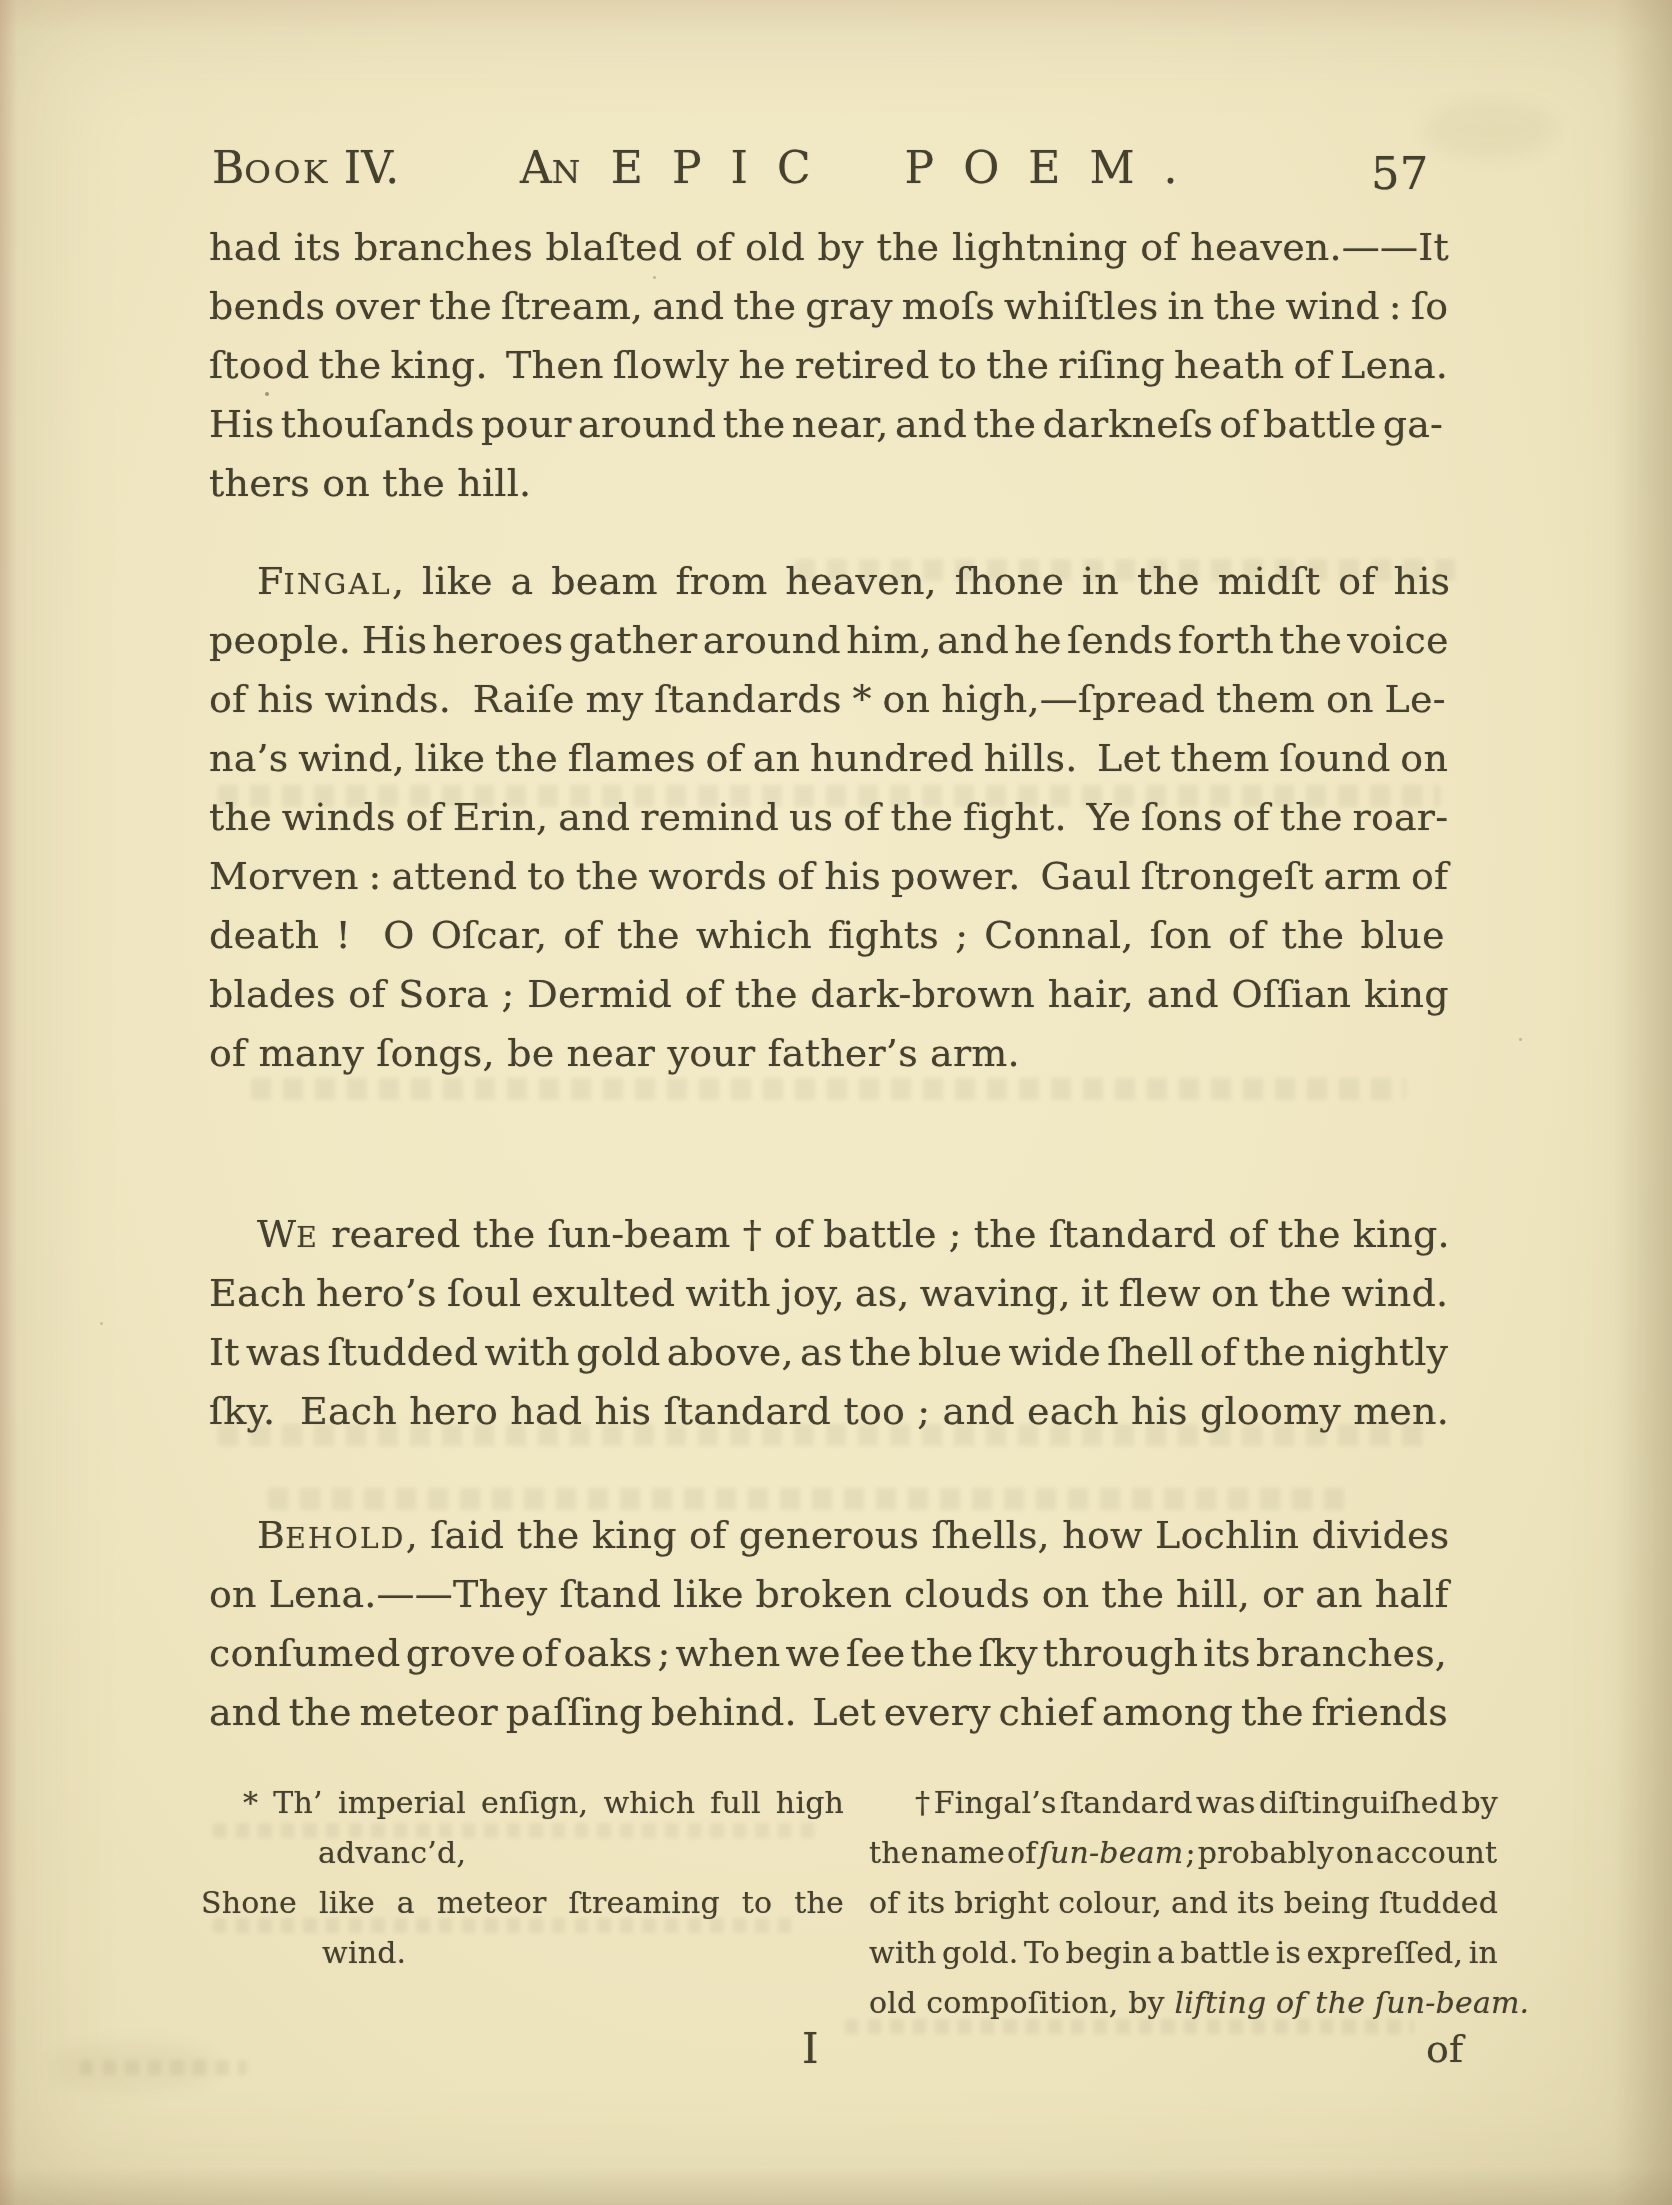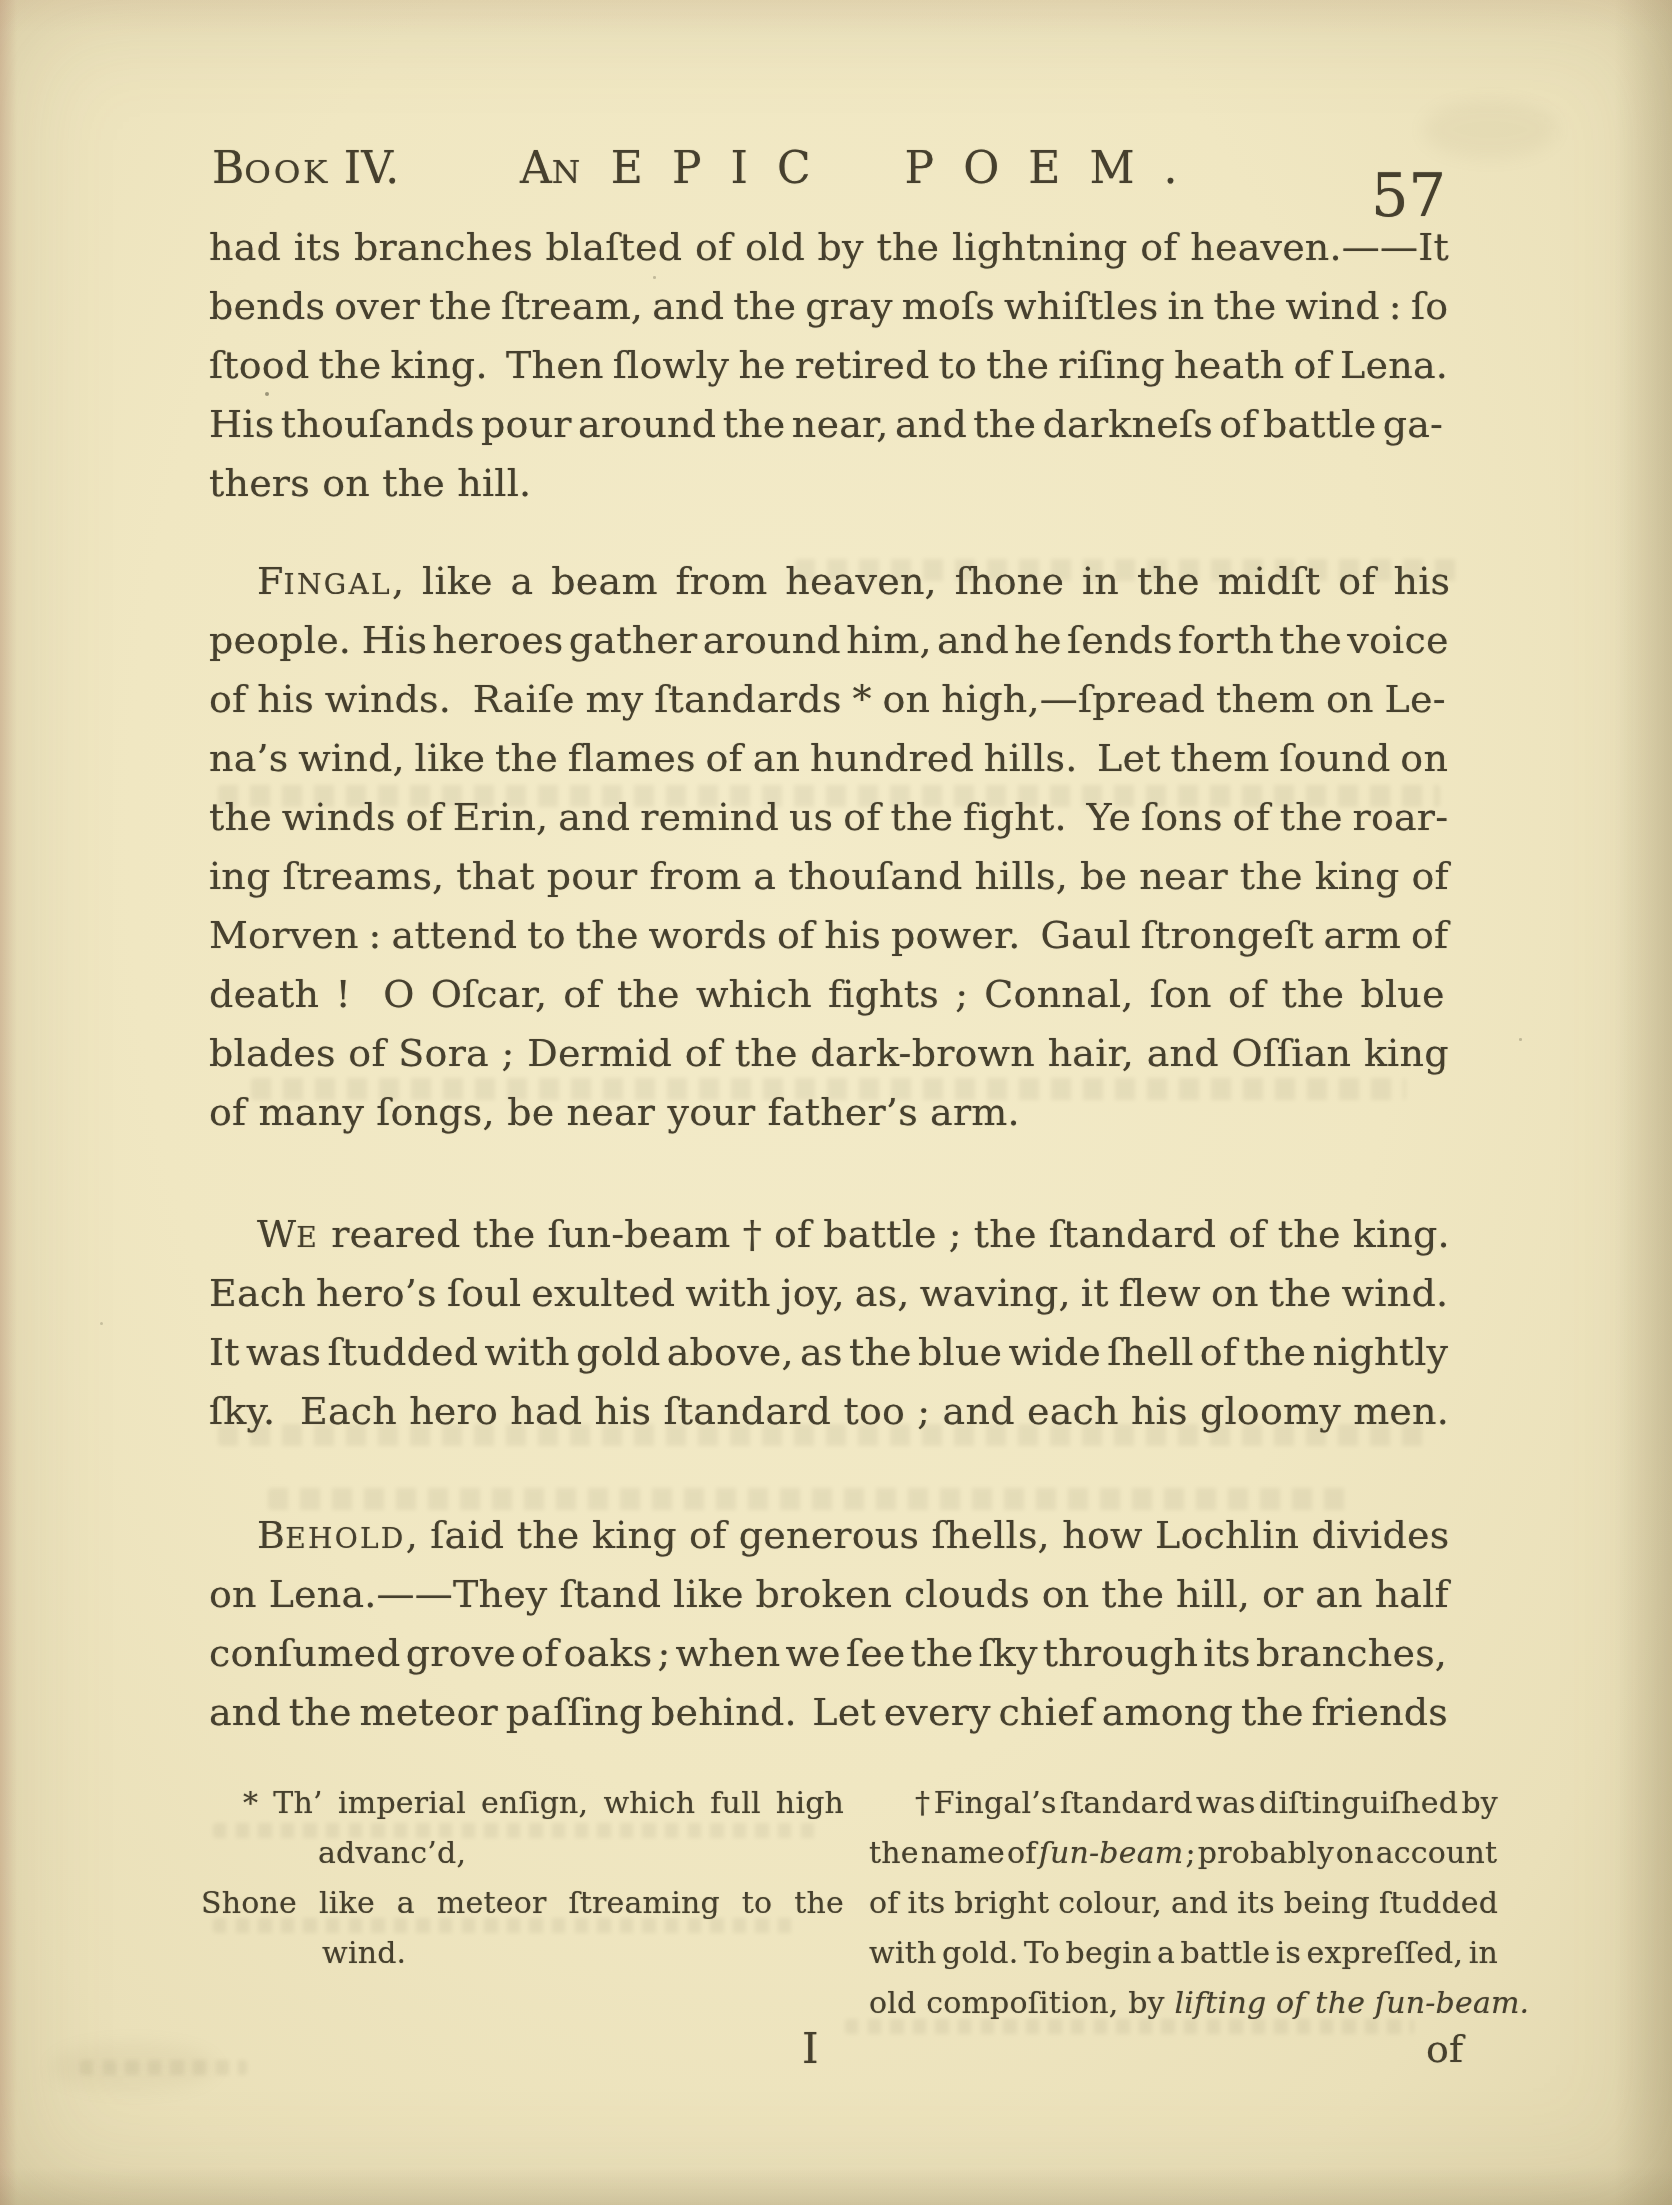--- a/index.html
+++ b/index.html
@@ -22,21 +22,21 @@
     background:linear-gradient(0deg, rgba(120,104,64,.16), rgba(120,104,64,0));}
   .edge-top{position:absolute;left:0;right:0;top:0;height:33px;
     background:linear-gradient(180deg, rgba(190,140,110,.10), rgba(190,140,110,0));}
 
   .ink{ text-shadow:0 0 1px rgba(72,64,45,.55); }
 
   
   .header-row{position:absolute;top:138px;left:0;width:1673px;height:67px;}
   .book-label{position:absolute;left:212px;top:0;font-size:44px;line-height:59px;white-space:pre;}
   .running-title{position:absolute;left:520px;top:0;font-size:44px;line-height:59px;white-space:pre;}
-  .page-number{position:absolute;left:1371px;top:28px;font-size:59px;line-height:59px;}
+  .page-number{position:absolute;left:1371px;top:6px;font-size:45px;line-height:59px;}
 
   .seg-lead{font-size:1em;}
   .seg-sc{font-size:.74em;letter-spacing:.08em;}
   .seg-it{font-style:italic;}
   .seg-spaced{letter-spacing:29px;word-spacing:22px;}
 
   
   .para{position:absolute;left:209px;width:1254px;}
   .line{height:59px;line-height:59px;font-size:38px;white-space:pre;overflow:visible;}
   .lc{display:inline-block;letter-spacing:0.2px;white-space:pre;}
@@ -93,21 +93,20 @@
     <div class="line"><span class="lc" style="word-spacing: -3.1px;"><span>ſtood the king.  Then ſlowly he retired to the riſing heath of Lena.</span></span></div>
     <div class="line"><span class="lc" style="word-spacing: -5.9px;"><span>His thouſands pour around the near, and the darkneſs of battle ga-</span></span></div>
     <div class="line"><span class="lc"><span>thers on the hill.</span></span></div>
   </div>
 <div class="para ink" id="para-1" style="top:552px">
     <div class="line" style="padding-left: 48px;"><span class="lc" style="word-spacing: 5.6px;"><span class="seg-lead">F</span><span class="seg-sc">INGAL</span><span>, like a beam from heaven, ſhone in the midſt of his</span></span></div>
     <div class="line"><span class="lc" style="word-spacing: -7px;"><span>people.  His heroes gather around him, and he ſends forth the voice</span></span></div>
     <div class="line"><span class="lc" style="word-spacing: -1.4px;"><span>of his winds.  Raiſe my ſtandards * on high,—ſpread them on Le-</span></span></div>
     <div class="line"><span class="lc" style="word-spacing: -2.5px;"><span>na’s wind, like the flames of an hundred hills.  Let them ſound on</span></span></div>
     <div class="line"><span class="lc" style="word-spacing: -2.4px;"><span>the winds of Erin, and remind us of the fight.  Ye ſons of the roar-</span></span></div>
-    <div class="line"><span class="lc" style="word-spacing: -0.3px;"><span>ing ſtreams, that pour from a thouſand hills, be near the king of</span></span></div>
     <div class="line"><span class="lc" style="word-spacing: -2.3px;"><span>Morven : attend to the words of his power.  Gaul ſtrongeſt arm of</span></span></div>
     <div class="line"><span class="lc" style="word-spacing: 3.9px;"><span>death !  O Oſcar, of the which fights ; Connal, ſon of the blue</span></span></div>
     <div class="line"><span class="lc" style="word-spacing: 0.4px;"><span>blades of Sora ; Dermid of the dark-brown hair, and Oſſian king</span></span></div>
     <div class="line"><span class="lc"><span>of many ſongs, be near your father’s arm.</span></span></div>
   </div>
 <div class="para ink" id="para-2" style="top:1205px">
     <div class="line" style="padding-left: 48px;"><span class="lc" style="word-spacing: -0.2px;"><span class="seg-lead">W</span><span class="seg-sc">E</span><span> reared the ſun-beam † of battle ; the ſtandard of the king.</span></span></div>
     <div class="line"><span class="lc" style="word-spacing: -2.2px;"><span>Each hero’s ſoul exulted with joy, as, waving, it flew on the wind.</span></span></div>
     <div class="line"><span class="lc" style="word-spacing: -6px;"><span>It was ſtudded with gold above, as the blue wide ſhell of the nightly</span></span></div>
     <div class="line"><span class="lc"><span>ſky.  Each hero had his ſtandard too ; and each his gloomy men.</span></span></div>

